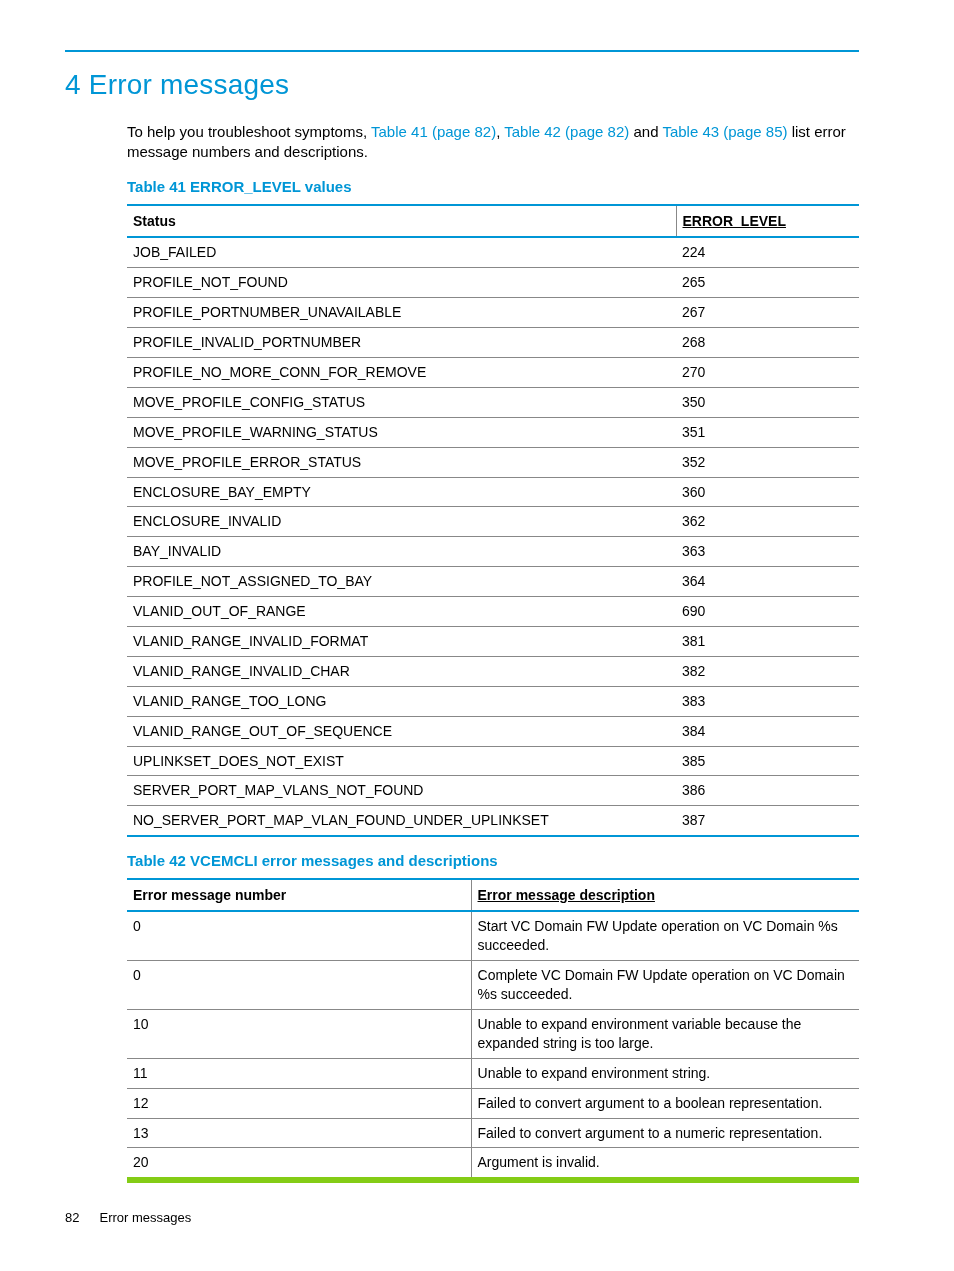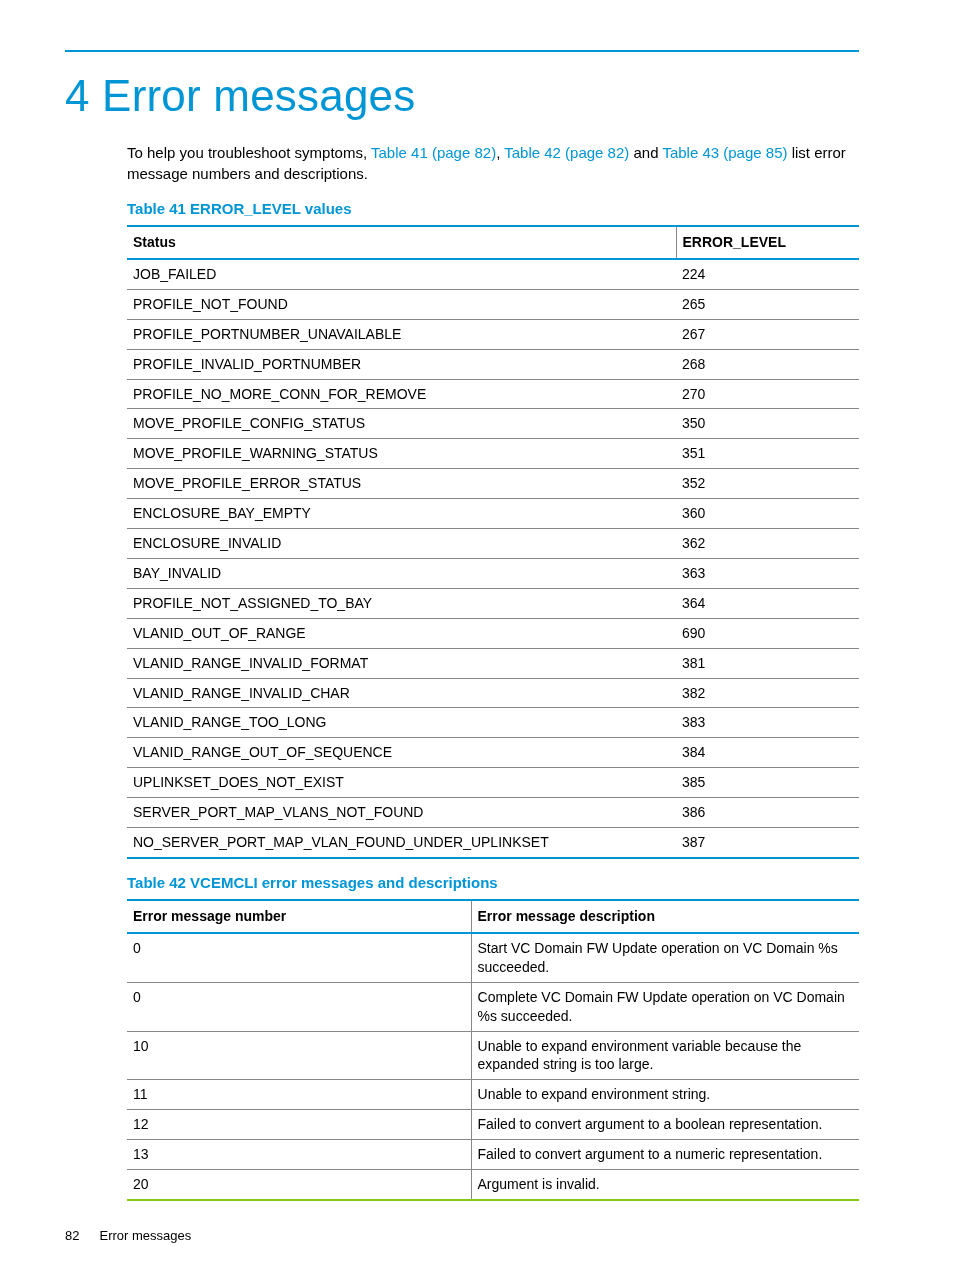--- a/index.html
+++ b/index.html
@@ -16,21 +16,21 @@
   .page {
     padding: 50px 95px 40px 65px;
     box-sizing: border-box;
   }
   .top-rule {
     border-top: 2px solid #0096d6;
     margin-bottom: 14px;
   }
   h1 {
     font-weight: 300;
-    font-size: 44px;
+    font-size: 28px;
     color: #0096d6;
     margin: 10px 0 18px 0;
     letter-spacing: 0.2px;
   }
   .intro {
     margin-left: 62px;
     font-size: 15px;
   }
   .link {
     color: #0096d6;
@@ -52,21 +52,21 @@
   table thead th {
     text-align: left;
     font-weight: 700;
     padding: 6px 6px;
     border-top: 2px solid #0096d6;
     border-bottom: 2px solid #0096d6;
     border-left: 1px solid #888;
     border-right: 1px solid #888;
   }
   table thead th:first-child { border-left: none; }
-  table thead th:last-child  { border-right: none; }
+  table thead th:last-child  { border-right: none; text-decoration: underline; }
   table.t41 tbody td {
     padding: 5px 6px;
     border-bottom: 1px solid #888;
   }
   table.t41 tbody tr:last-child td {
     border-bottom: 2px solid #0096d6;
   }
   table.t41 th:nth-child(1),
   table.t41 td:nth-child(1) { width: 75%; }
   table.t41 th:nth-child(2),
@@ -75,21 +75,21 @@
   table.t42 tbody td {
     padding: 5px 6px;
     border-bottom: 1px solid #888;
     border-left: 1px solid #888;
     border-right: 1px solid #888;
     vertical-align: top;
   }
   table.t42 tbody td:first-child { border-left: none; }
   table.t42 tbody td:last-child  { border-right: none; }
   table.t42 tbody tr:last-child td {
-    border-bottom: 2px solid #84cc16;
+    border-bottom: 6px solid #84cc16;
   }
   table.t42 th:nth-child(1),
   table.t42 td:nth-child(1) { width: 47%; }
   table.t42 th:nth-child(2),
   table.t42 td:nth-child(2) { width: 53%; }
 
   .footer {
     margin-top: 26px;
     font-size: 13px;
     display: flex;

